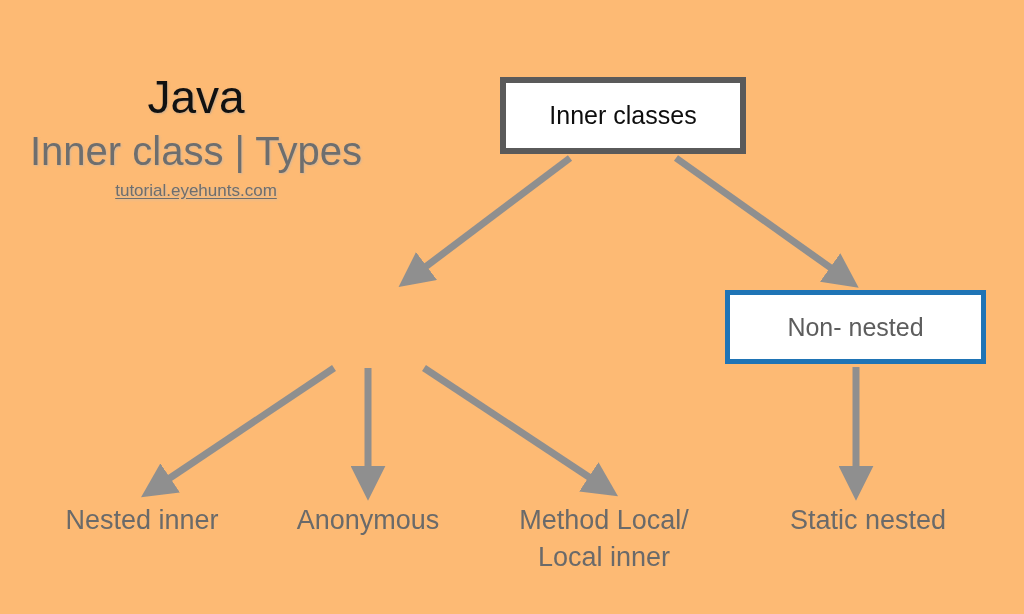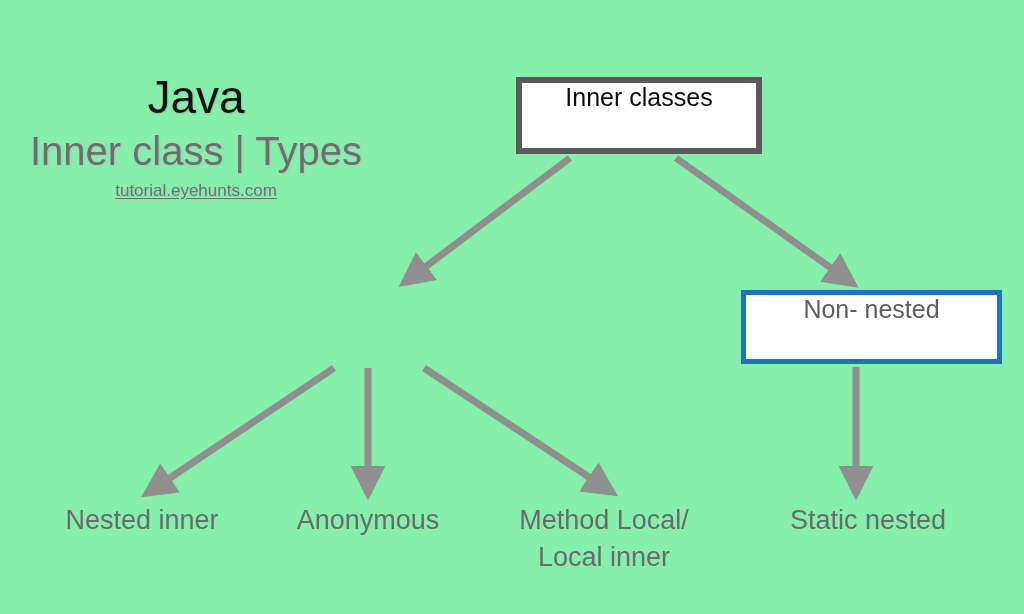--- a/index.html
+++ b/index.html
@@ -7,21 +7,21 @@
     padding: 0;
     background: #ffffff;
   }
   body {
     font-family: "Liberation Sans", sans-serif;
   }
   #canvas {
     position: relative;
     width: 1024px;
     height: 614px;
-    background: #86efac;
+    background: #fdba74;
     overflow: hidden;
   }
   #arrow-layer {
     position: absolute;
     left: 0;
     top: 0;
     width: 1024px;
     height: 614px;
     pointer-events: none;
   }
@@ -55,23 +55,22 @@
     text-underline-offset: 2px;
     text-shadow: 1px 1px 2px rgba(190,190,190,0.55);
   }
 
   
   .node-box {
     position: absolute;
     box-sizing: border-box;
     background: #ffffff;
     display: flex;
-    align-items: flex-start;
+    align-items: center;
     justify-content: center;
-    margin-left: 16px;
   }
   .node-label {
     font-size: 25px;
     white-space: nowrap;
   }
 
   #box-root {
     left: 500px;
     top: 77px;
     width: 246px;

